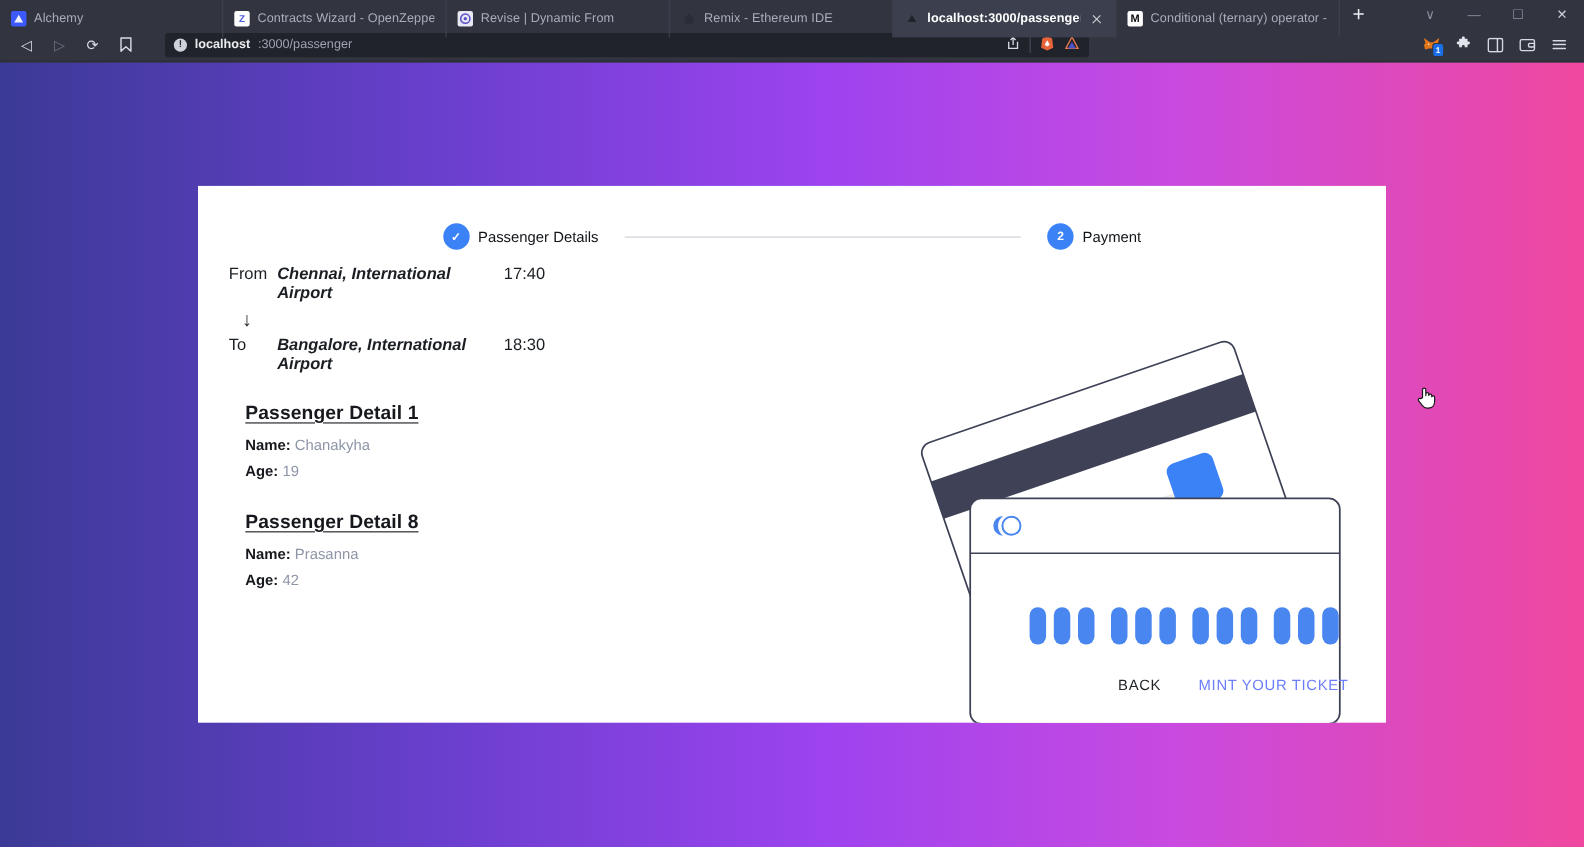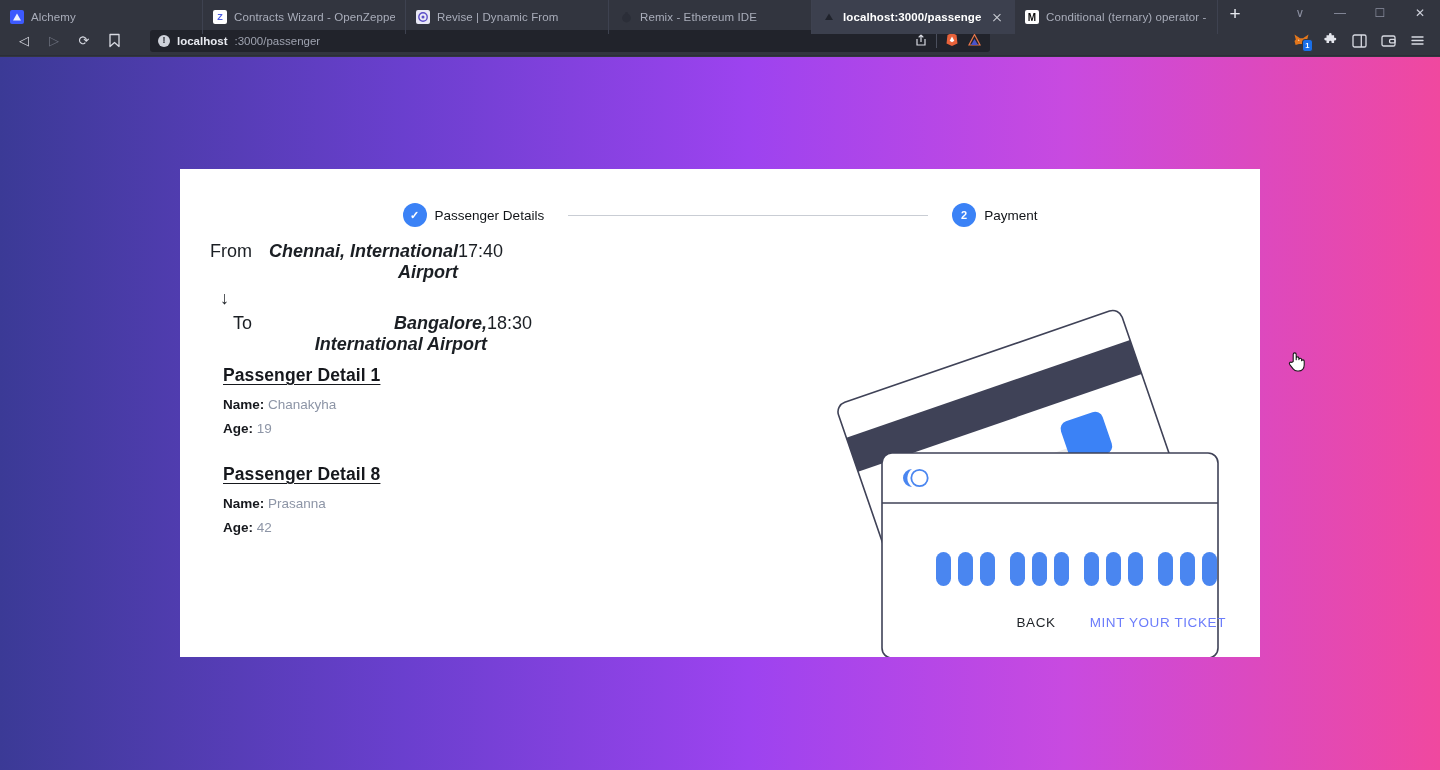--- a/index.html
+++ b/index.html
@@ -125,25 +125,25 @@
     color:#fff; display:flex; align-items:center; justify-content:center;
     font-size: 11px; font-weight: bold; flex: 0 0 24px;
   }
   .step-label { font-size: 13.5px; color:#111418; }
   .step-connector {
     width: 360px; height: 1px; background:#c9cdd4; margin: 0 24px;
   }
 
   
   .flight { position:absolute; left: 28px; top: 72px; }
-  .flight-row { display:flex; align-items:baseline; font-size:18px; color:#1b1f24;text-align:right; }
+  .flight-row { display:flex; align-items:baseline; font-size:15px; color:#1b1f24; }
   .flight-row .lbl { width: 44px; flex:0 0 44px; }
   .flight-row .place { font-weight: bold; font-style: italic; }
   .flight-row.from .place { width: 206px; flex:0 0 206px; }
-  .flight-row.to .place { width: 206px; flex:0 0 206px;margin-left:29px; }
+  .flight-row.to .place { width: 206px; flex:0 0 206px; }
   .flight-row .time { color:#1b1f24; }
   .arrow-down {
     font-size: 18px; color:#1b1f24; margin: 6px 0 6px 12px; line-height:1;
   }
 
   
   .passengers { position:absolute; left: 43px; top: 196px; }
   .pax { margin-bottom: 28px; }
   .pax-title {
     font-size: 17.5px; font-weight: bold; color:#16181d;

